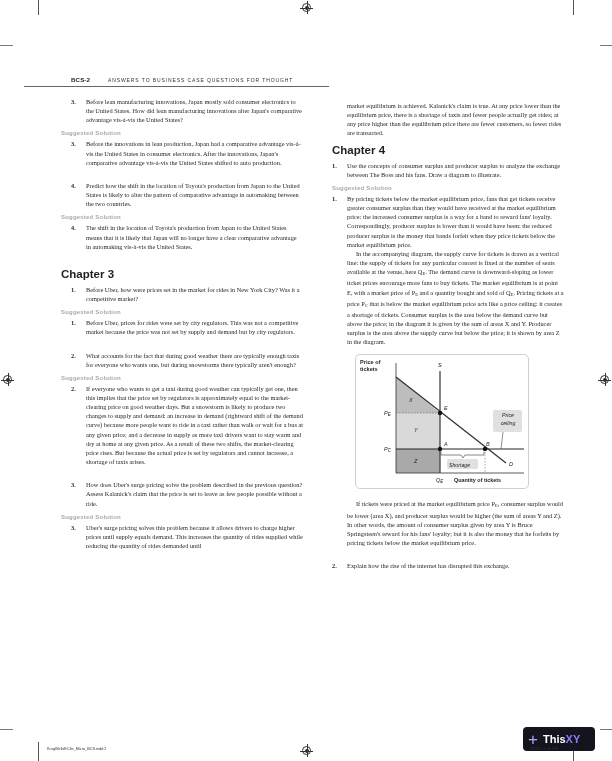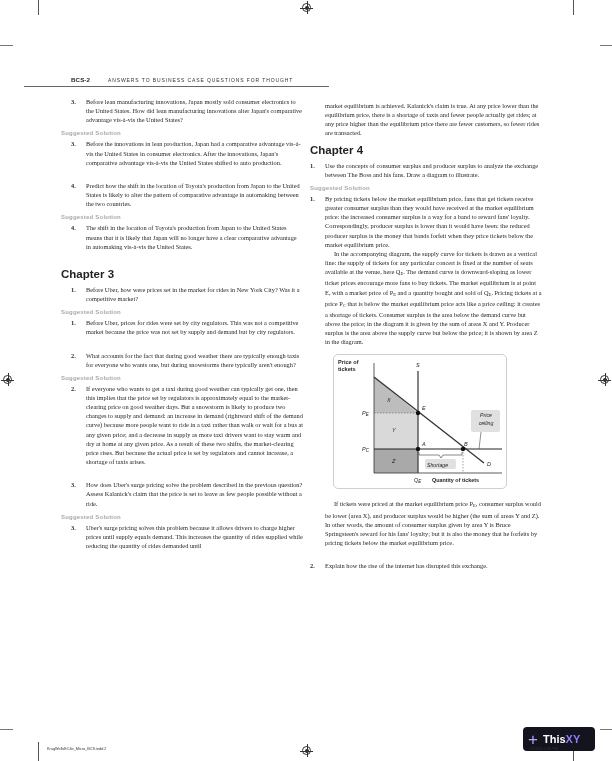--- a/index.html
+++ b/index.html
@@ -12,21 +12,21 @@
   .reg-mark::before { content: ""; position: absolute; left: 1.5px; top: 1.5px; width: 4px; height: 4px; border-radius: 50%; background: #222; }
   .reg-mark::after { content: ""; position: absolute; left: -3px; top: 3.5px; width: 13px; height: 1px; background: #333; }
   .reg-mark .vline { position: absolute; left: 3.5px; top: -3px; width: 1px; height: 13px; background: #333; }
 
   .running-head { position: absolute; left: 24px; top: 76px; width: 305px; border-bottom: 1px solid #666; height: 11px; }
   .running-head .folio { position: absolute; left: 47px; top: 0; font-family: "Liberation Sans", sans-serif; font-weight: bold; font-size: 6.2px; letter-spacing: 0.1px; }
   .running-head .title { position: absolute; left: 84px; top: 0.5px; font-family: "Liberation Sans", sans-serif; font-size: 5px; letter-spacing: 0.9px; color: #333; }
 
   .col { position: absolute; top: 97px; width: 232px; font-size: 6.35px; line-height: 9.15px; }
   .col-left { left: 71px; }
-  .col-right { left: 310px; top: 101px; }
+  .col-right { left: 332px; top: 101px; }
 
   .q { position: relative; padding-left: 15px; margin-bottom: 5px; }
   .q .num { position: absolute; left: 0; top: 0; font-weight: bold; }
   .gap { height: 9px; }
   .sugg { font-family: "Liberation Sans", sans-serif; font-weight: bold; font-size: 6px; color: #a7a9ac; letter-spacing: 0.2px; margin-left: -10px; margin-bottom: 2px; line-height: 8px; }
   .chapter { font-family: "Liberation Sans", sans-serif; font-weight: bold; font-size: 11.5px; line-height: 14px; margin-left: -10px; margin-top: 4px; margin-bottom: 4px; color: #231f20; }
   .indent { text-indent: 9px; }
   .sub { font-size: 4.5px; vertical-align: -1px; }
 
   .diagram { position: relative; width: 174px; height: 135px; margin: 8px 0 10px 8px; border: 1px solid #cfcfcf; border-radius: 5px; background: #fff; }

